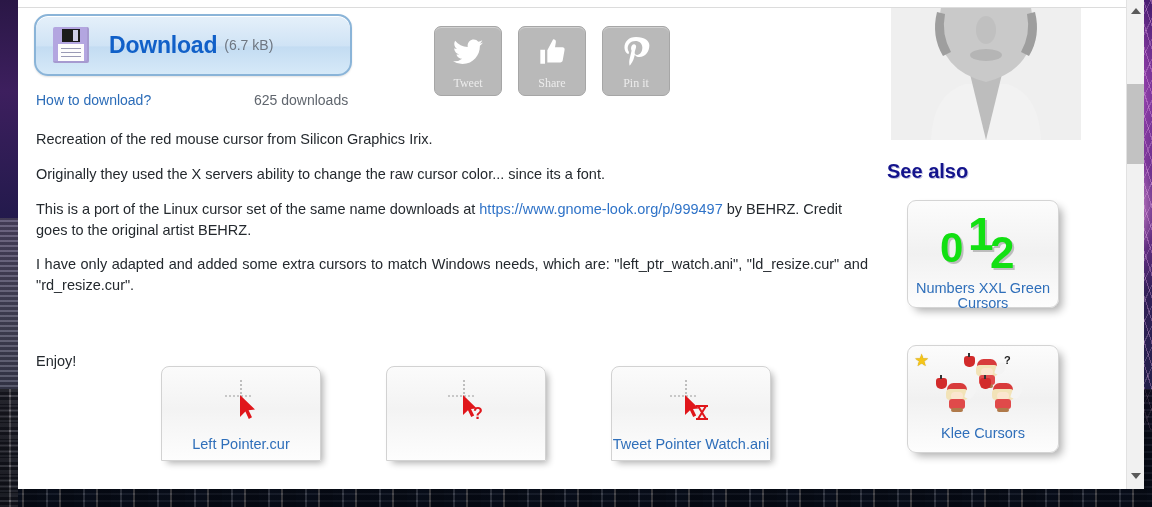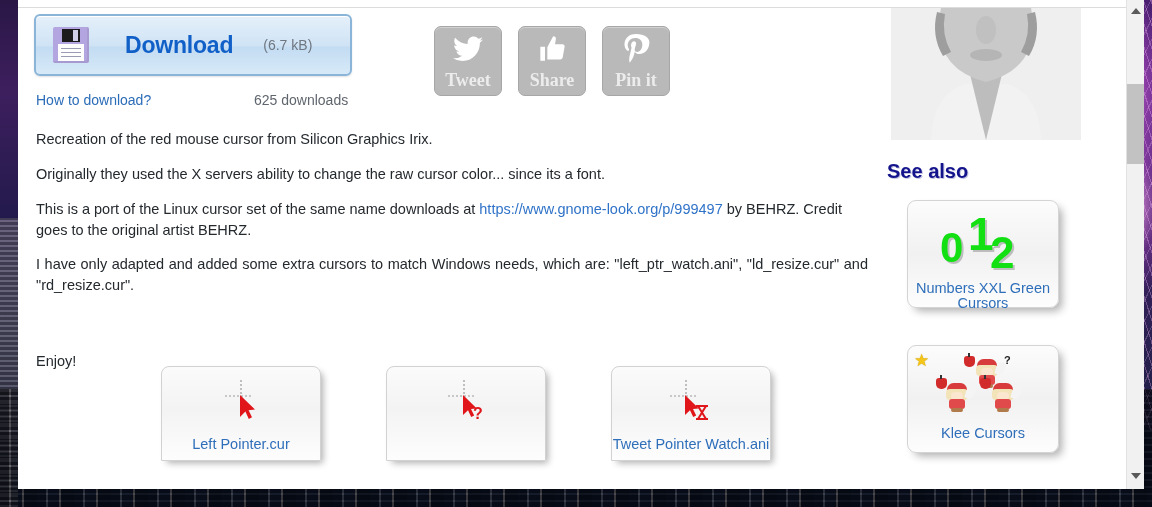--- a/index.html
+++ b/index.html
@@ -102,27 +102,26 @@
     height: 1px;
     background: #dcdcdc;
   }
 
   
   #download-btn {
     position: absolute;
     left: 16px; top: 14px;
     width: 318px; height: 62px;
     border: 2px solid #8ab4d8;
-    border-radius: 6px;
+    border-radius: 14px;
     background: linear-gradient(180deg, #e5f0fa 0%, #cfe3f5 52%, #c3dcf2 53%, #d6e9f8 100%);
     box-shadow: inset 0 1px 0 #ffffff, 0 1px 2px rgba(0,0,0,.12);
     display: flex;
     align-items: center;
     cursor: pointer;
-    gap: 16px;
   }
   .floppy {
     position: relative;
     width: 36px; height: 36px;
     margin-left: 17px;
     background: #b3a6e0;
     border-radius: 2px;
     box-shadow: inset -2px -2px 0 rgba(0,0,0,.07);
     flex: 0 0 auto;
   }
@@ -154,21 +153,21 @@
     box-shadow: 0 4px 0 #9a9ab5, 0 8px 0 #9a9ab5;
   }
   #download-label {
     margin-left: 20px;
     font-size: 23px;
     font-weight: bold;
     color: #1160c8;
     letter-spacing: -.2px;
   }
   #download-size {
-    margin-left: 14px;
+    margin-left: 7px;
     font-size: 14px;
     color: #6e7681;
   }
 
   #how-to-download {
     position: absolute;
     left: 18px; top: 92px;
     font-size: 14px;
     color: #2b6cb8;
     cursor: pointer;
@@ -201,22 +200,22 @@
     box-shadow: inset 0 1px 0 rgba(255,255,255,.35);
   }
   .social-btn .glyph {
     flex: 1;
     display: flex;
     align-items: center;
     justify-content: center;
   }
   .social-btn .caption {
     font-family: "Liberation Serif", serif;
-    font-size: 18px;
-    font-weight: bold;
+    font-size: 12px;
+    font-weight: normal;
     color: #ececec;
     line-height: 1;
   }
 
   
   .para {
     position: absolute;
     left: 18px;
     font-size: 14.5px;
     color: #24292e;

